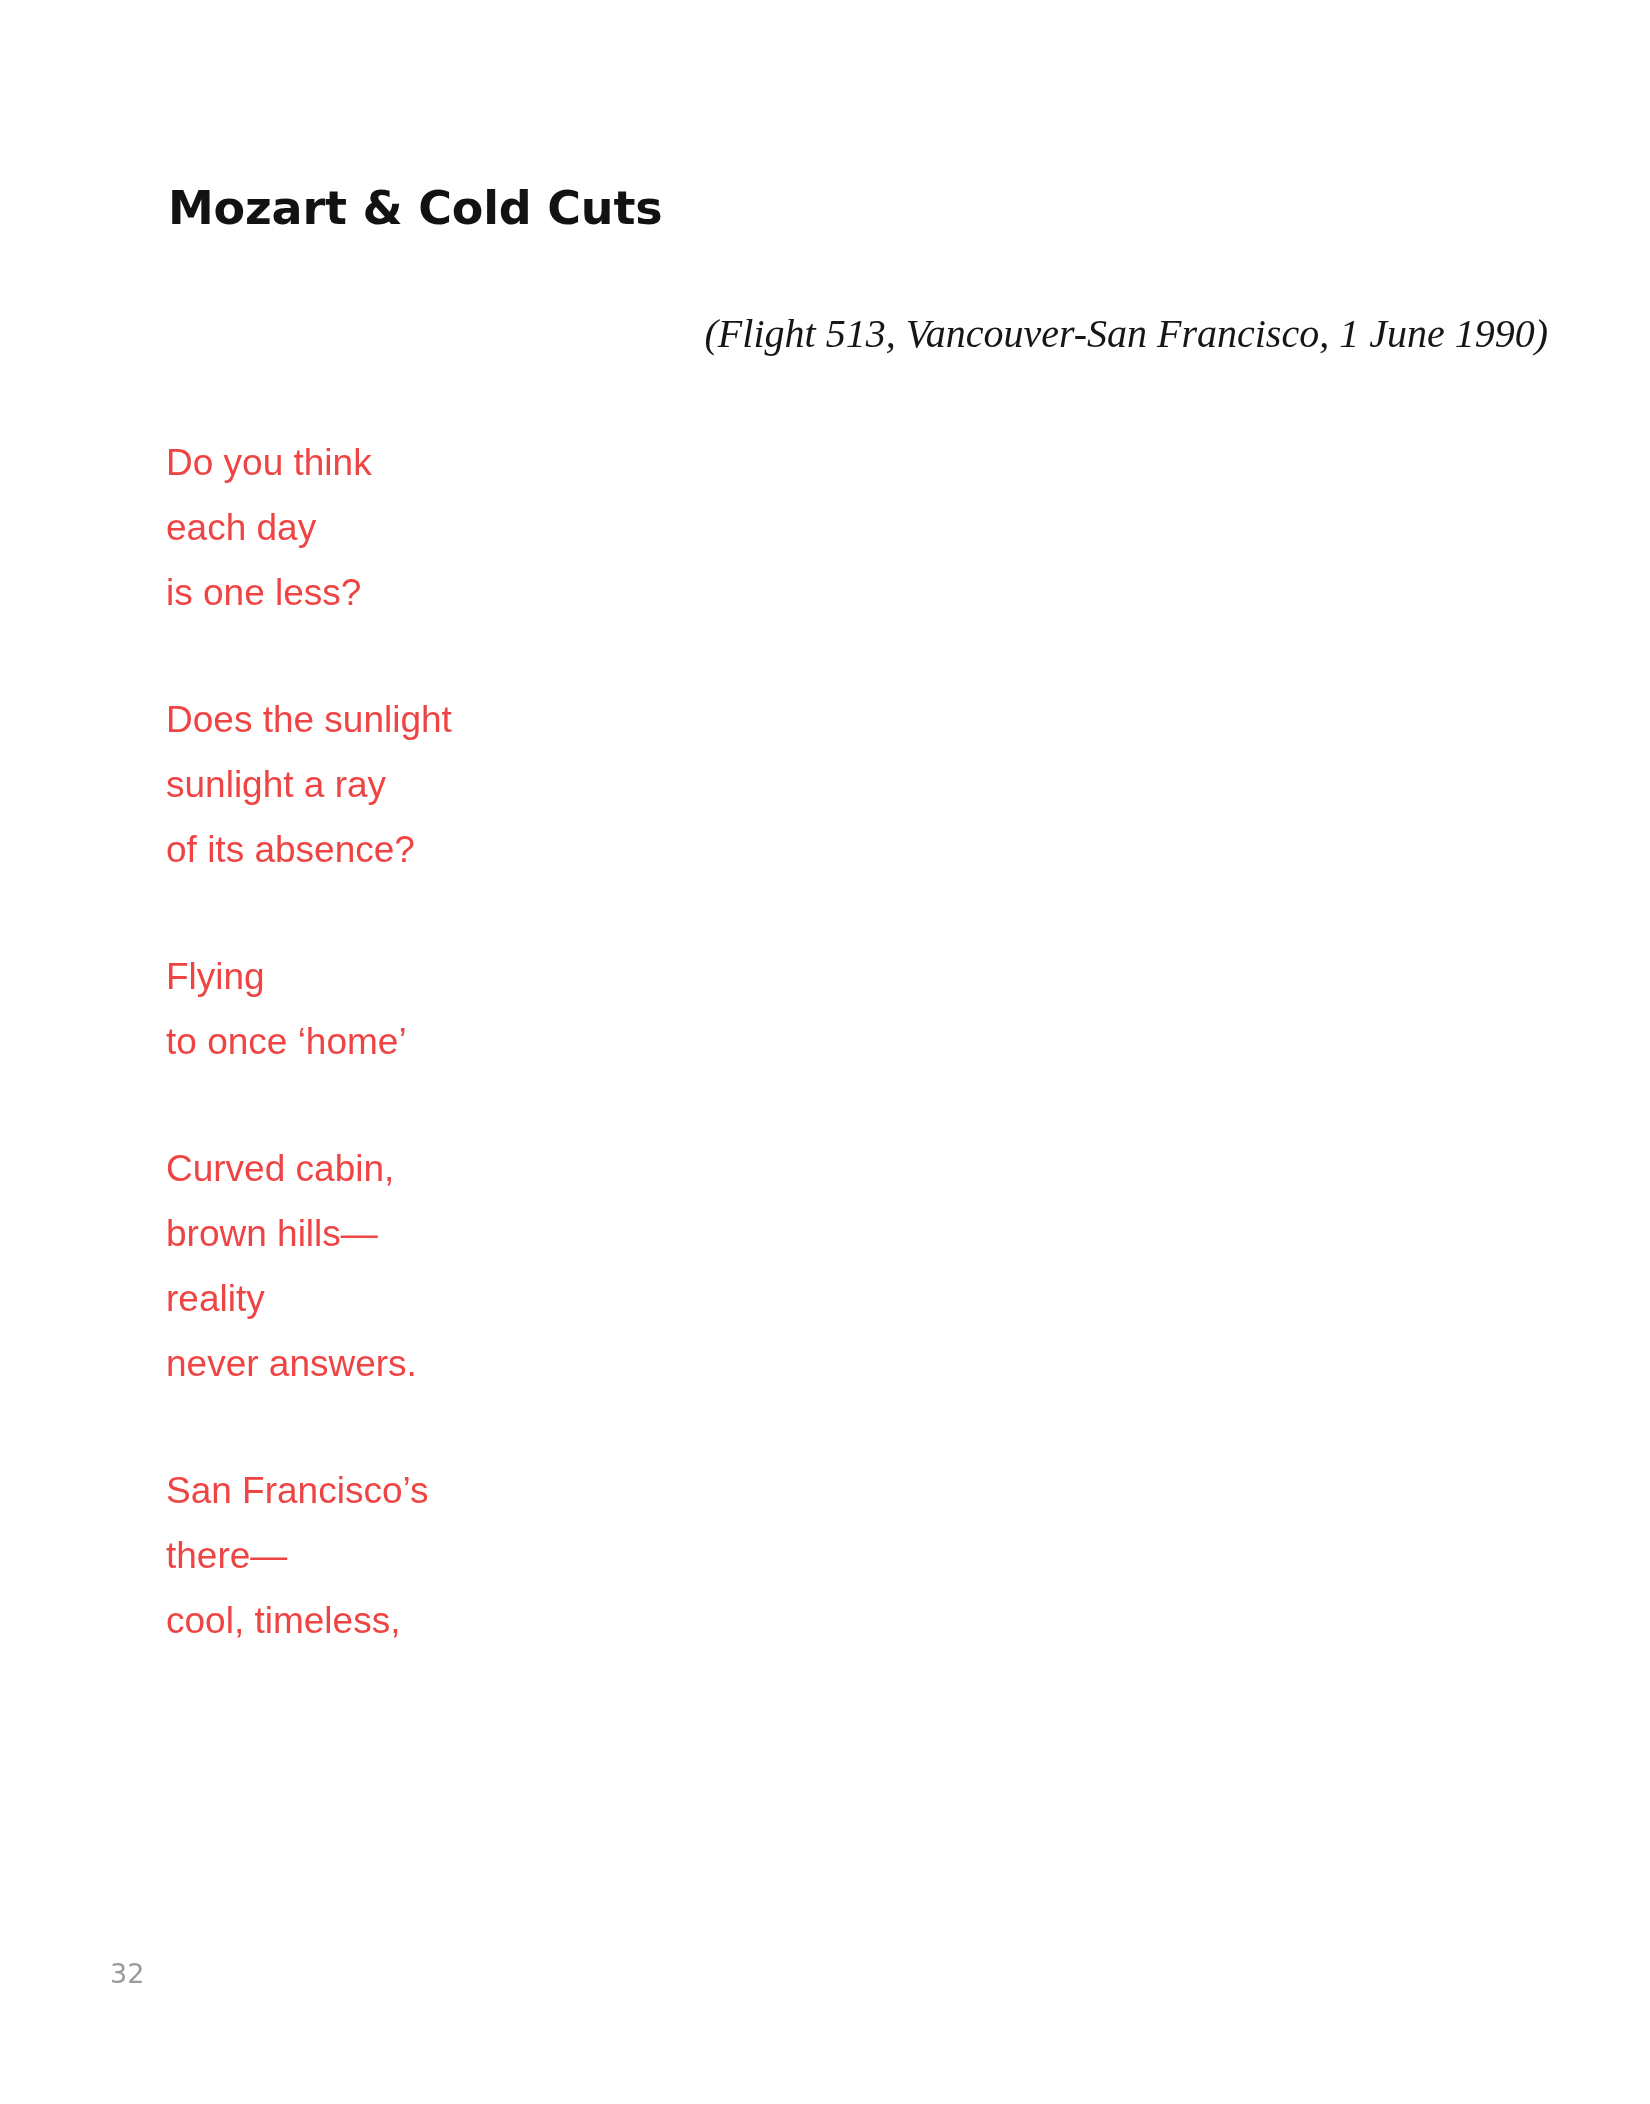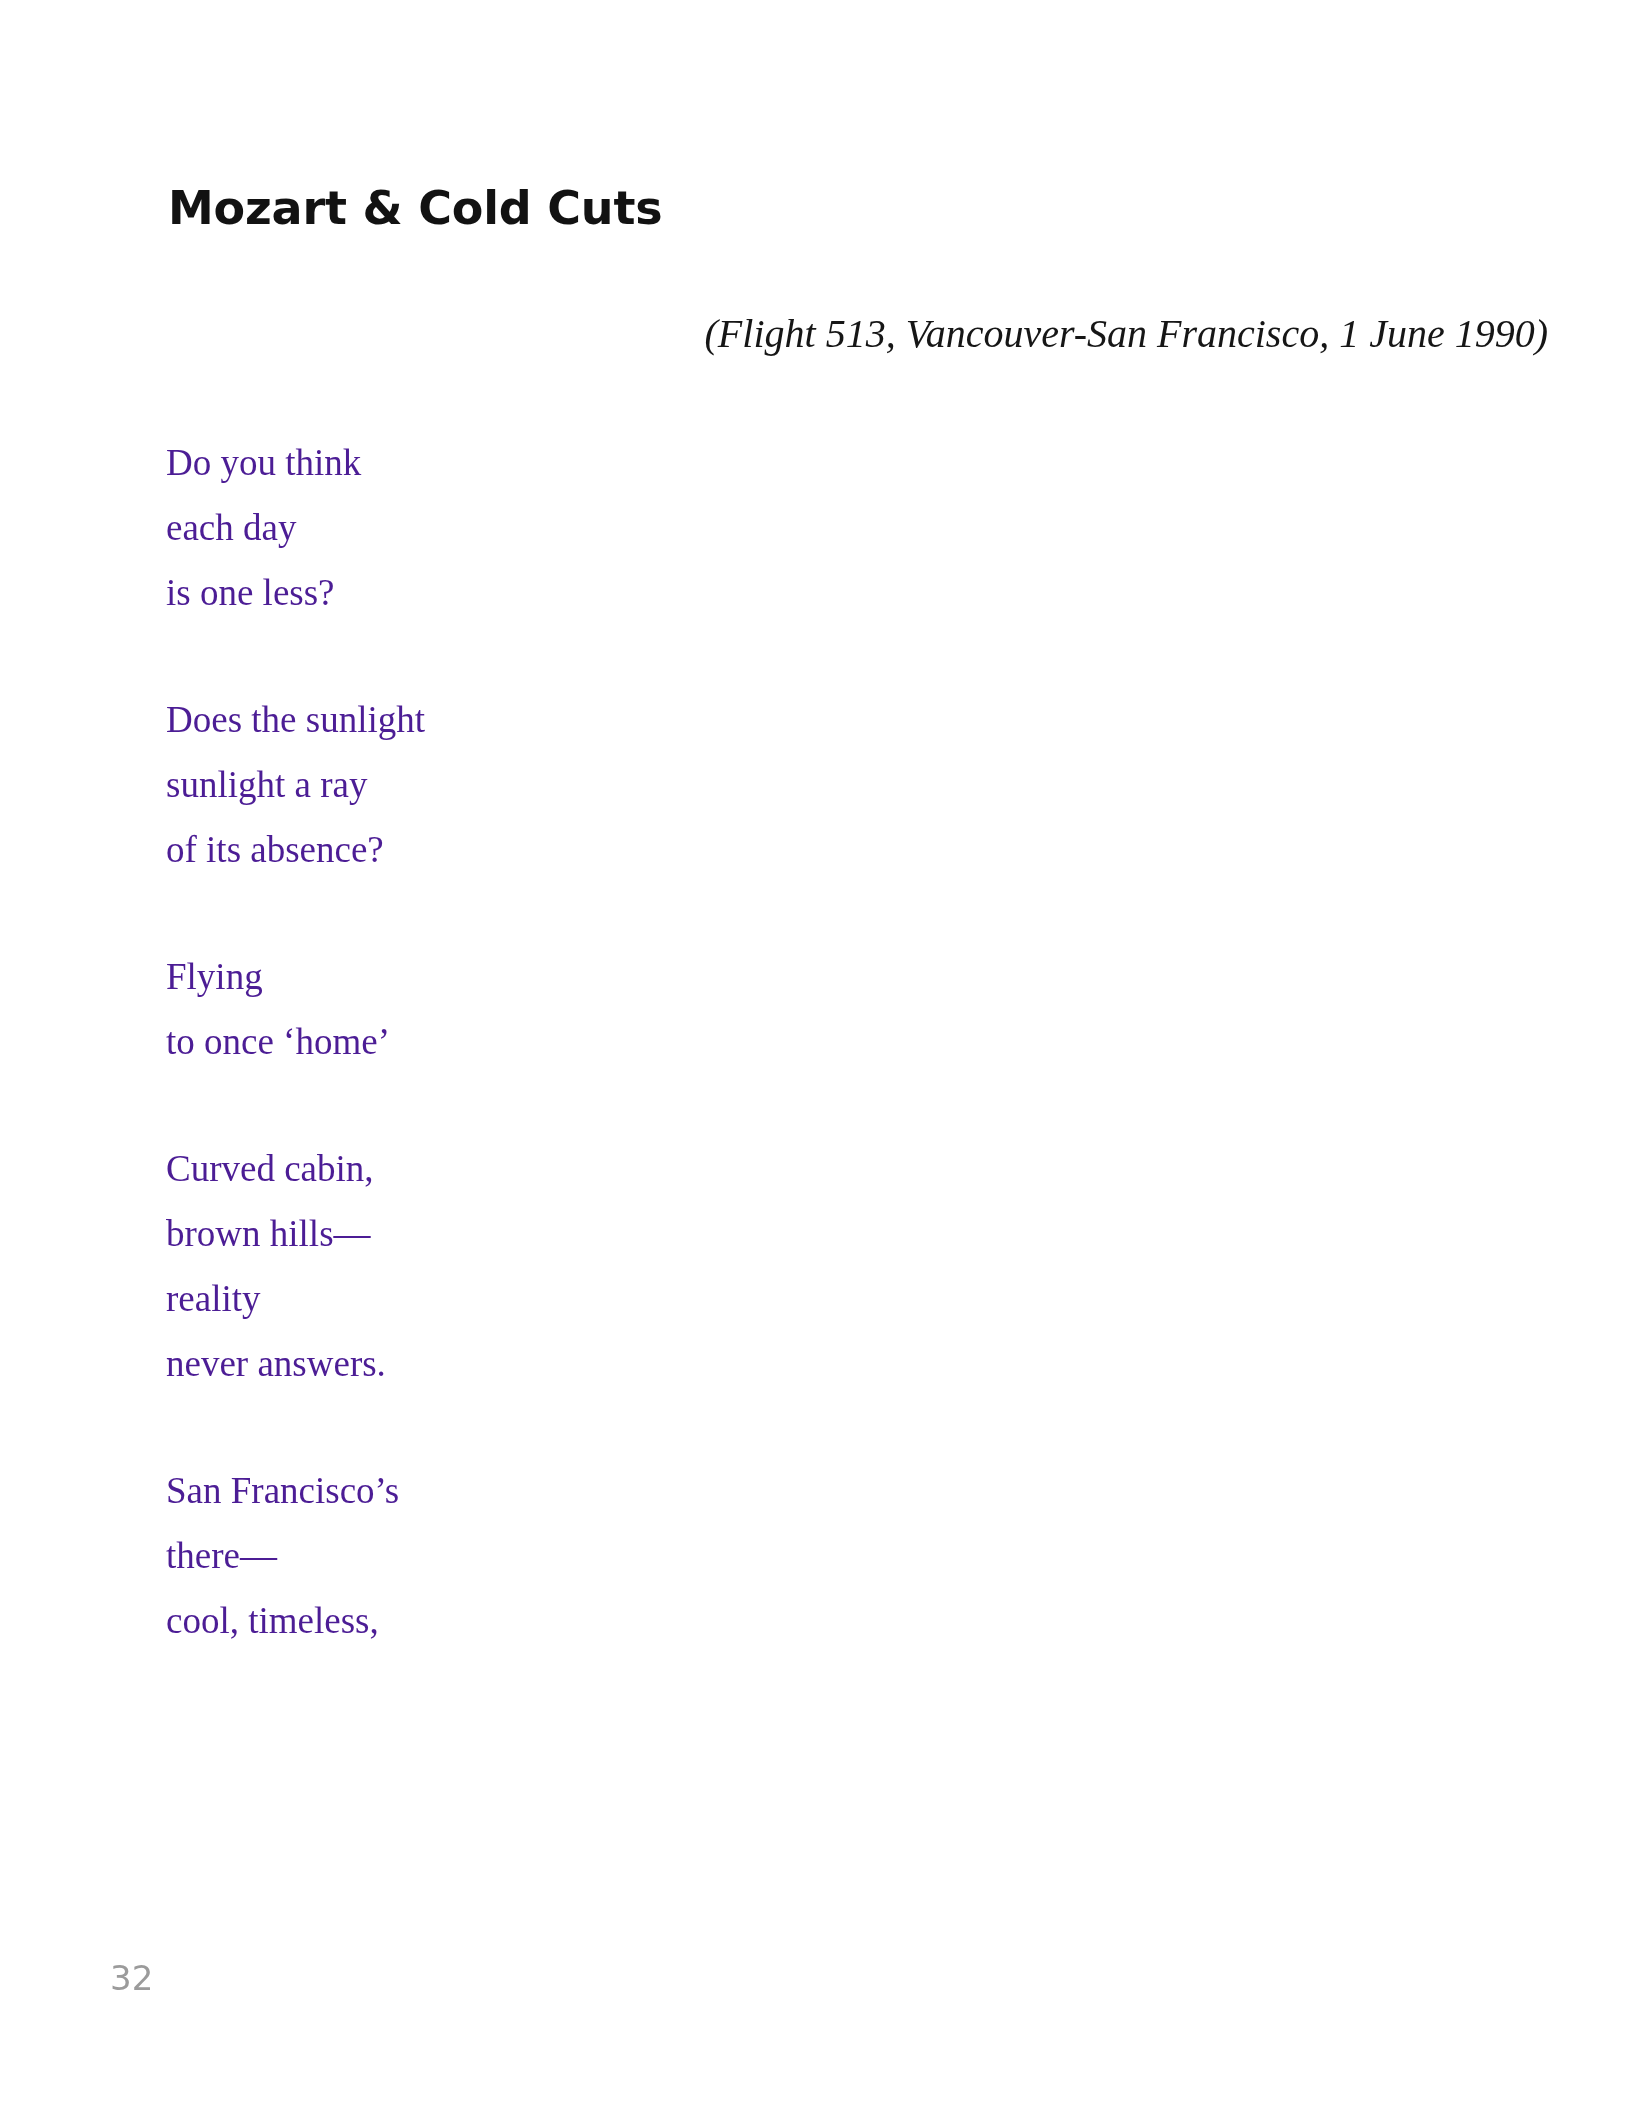--- a/index.html
+++ b/index.html
@@ -42,41 +42,41 @@
     font-family: "Liberation Serif", serif;
     font-style: italic;
     font-size: 40px;
     color: #161616;
   }
   .poem-body {
     position: absolute;
     left: 166px;
     top: 430px;
     width: 1200px;
-    font-family: Liberation Serif, serif;
+    font-family: Liberation Sans, sans-serif;
     font-size: 37px;
     line-height: 65px;
-    color: #4c1d95;
+    color: #ef4444;
   }
   .stanza {
     margin: 0 0 62px 0;
   }
   .stanza:last-child {
     margin-bottom: 0;
   }
   .line {
     display: block;
     white-space: pre;
   }
   .folio {
     position: absolute;
     left: 110px;
     top: 1958px;
     font-family: "DejaVu Sans", sans-serif;
-    font-size: 34px;
+    font-size: 27px;
     color: #9b9b9b;
   }
 </style>
 </head>
 <body>
 
 <div class="page">
 
   <h1 class="poem-title">Mozart &amp; Cold Cuts</h1>
 

